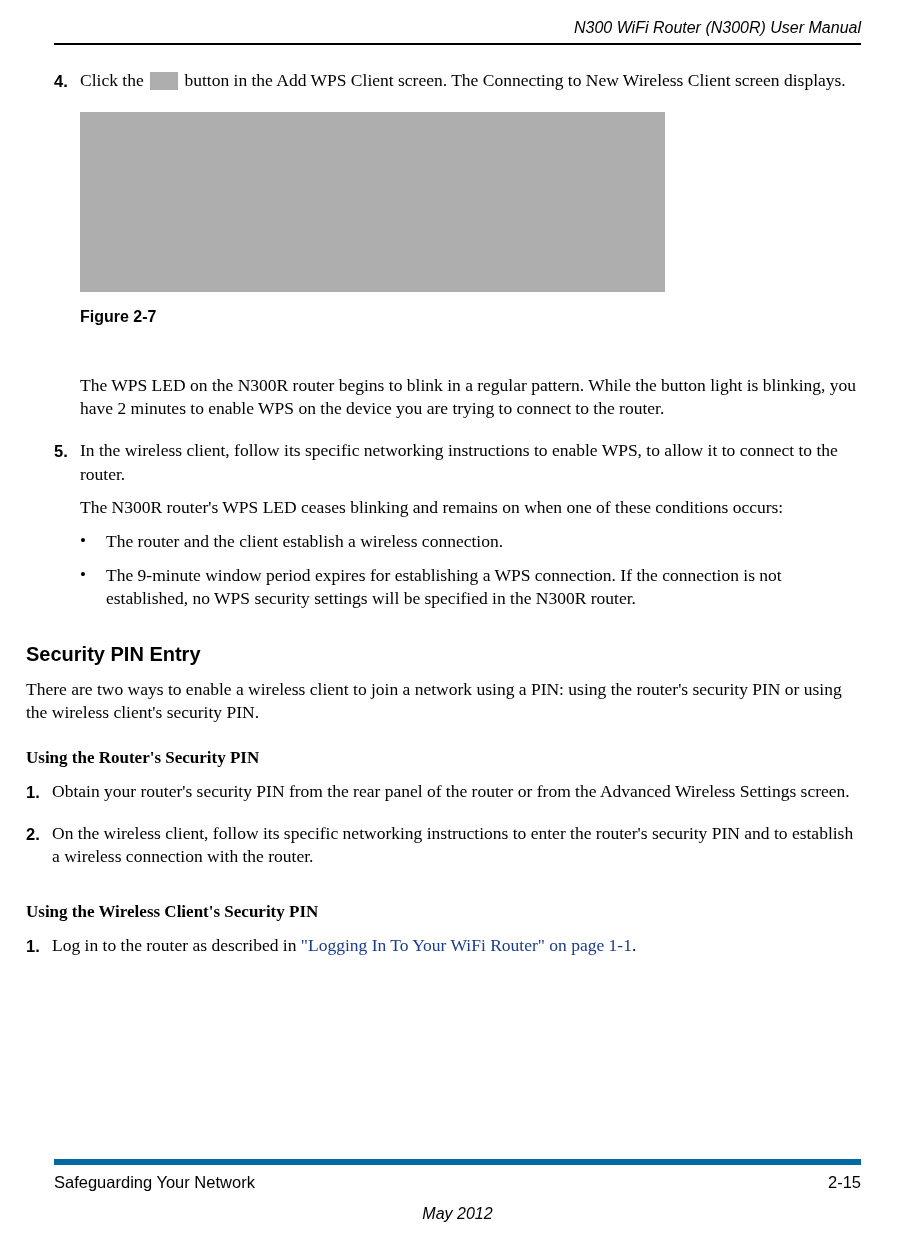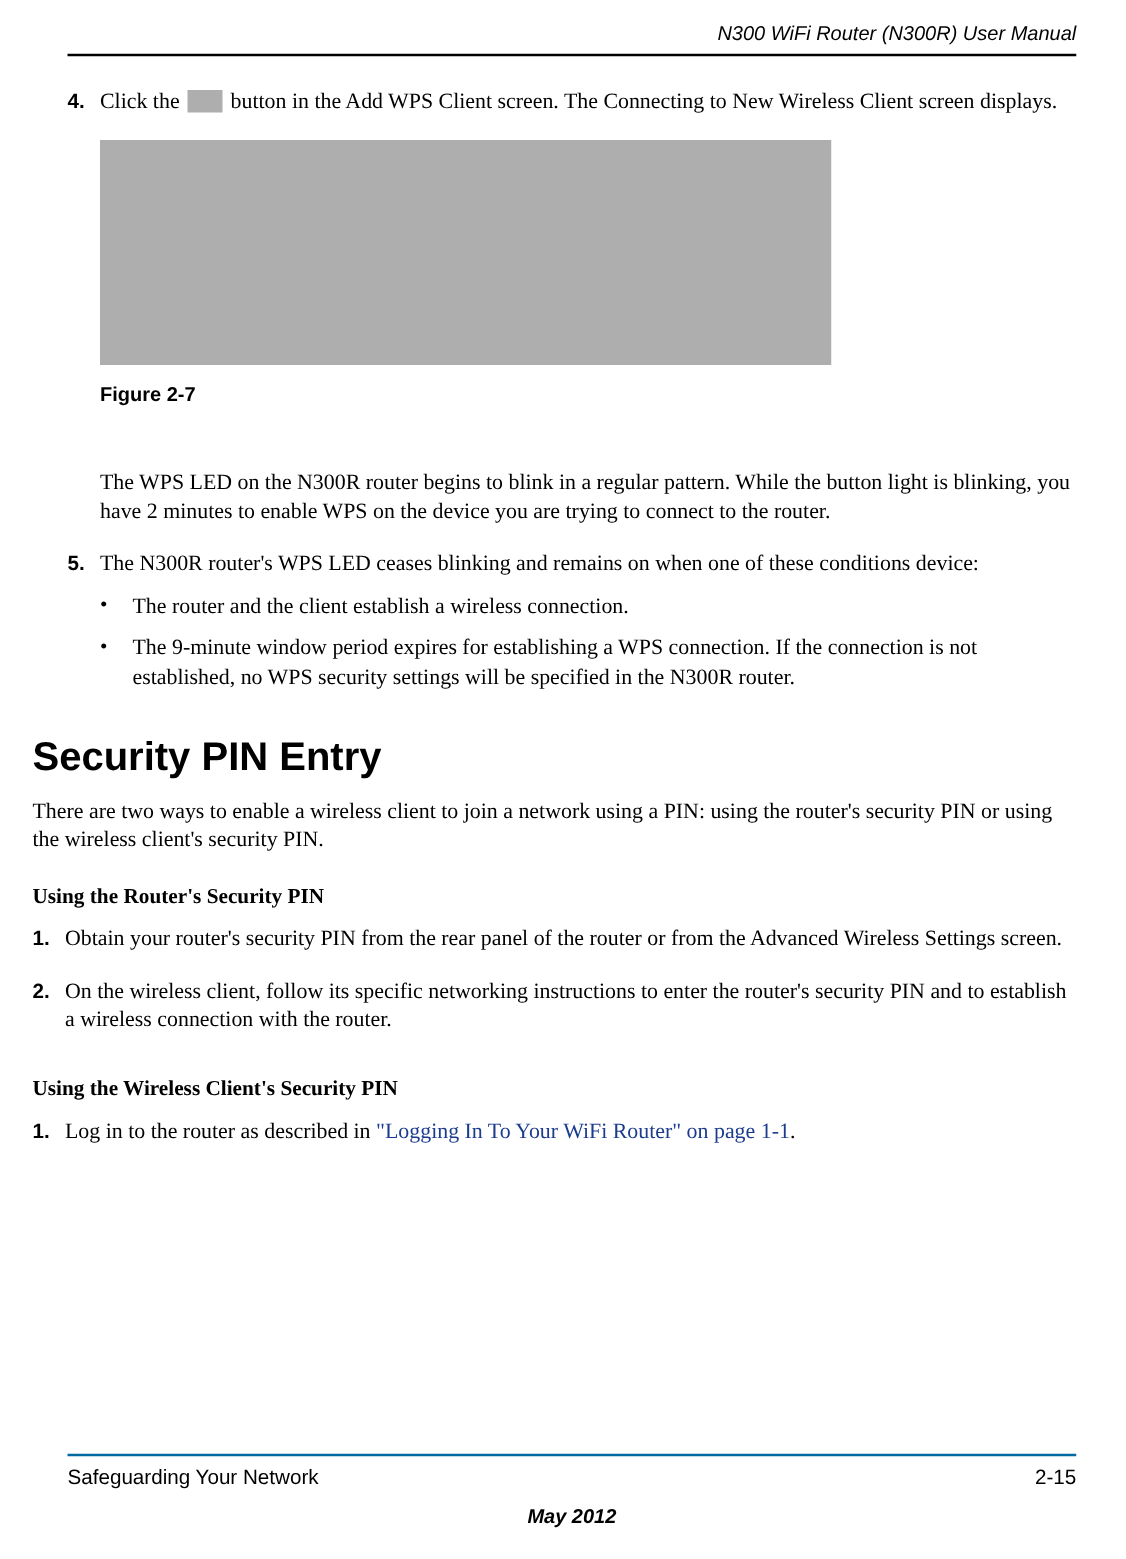--- a/index.html
+++ b/index.html
@@ -74,53 +74,52 @@
   .bullet-mark {
     flex: 0 0 26px;
     font-size: 17px;
   }
   .bullet-body {
     flex: 1;
   }
   h2.section {
     font-family: Arial, Helvetica, sans-serif;
     font-weight: bold;
-    font-size: 32px;
+    font-size: 20px;
     margin: 22px 0 10px -28px;
   }
   h3.subsection {
     font-family: Liberation Serif, serif;
     font-weight: bold;
     font-size: 17px;
     margin: 22px 0 10px -28px;
   }
   .link {
     color: #1b3c8e;
   }
   .footer {
     position: absolute;
     left: 54px;
     right: 40px;
     bottom: 22px;
   }
   .footer-line {
-    border-top: 2px solid #0369a1;
+    border-top: 6px solid #0369a1;
     padding-top: 6px;
     display: flex;
     justify-content: space-between;
     font-family: Arial, Helvetica, sans-serif;
     font-size: 16.5px;
   }
   .footer-date {
     text-align: center;
     font-family: Arial, Helvetica, sans-serif;
     font-style: italic;
     font-size: 16px;
     margin-top: 10px;
-    font-weight: bold;
   }
 </style>
 </head>
 <body>
 
 <div class="page">
 
   <div class="header">
     <span>N300 WiFi Router (N300R) User Manual</span>
   </div>
@@ -135,21 +134,22 @@
         </div>
         <div class="screenshot-placeholder"></div>
         <div class="fig-caption">Figure 2-7</div>
         <div class="para">The WPS LED on the N300R router begins to blink in a regular pattern. While the button light is blinking, you have 2 minutes to enable WPS on the device you are trying to connect to the router.</div>
       </div>
     </div>
 
     <div class="ol-item">
       <div class="ol-num">5.</div>
       <div class="ol-body">
-        <div class="para">The N300R router's WPS LED ceases blinking and remains on when one of these conditions device:</div>
+        <div class="para">In the wireless client, follow its specific networking instructions to enable WPS, to allow it to connect to the router.</div>
+        <div class="para">The N300R router's WPS LED ceases blinking and remains on when one of these conditions occurs:</div>
 
         <div class="bullet-row">
           <div class="bullet-mark">•</div>
           <div class="bullet-body">The router and the client establish a wireless connection.</div>
         </div>
         <div class="bullet-row">
           <div class="bullet-mark">•</div>
           <div class="bullet-body">The 9-minute window period expires for establishing a WPS connection. If the connection is not established, no WPS security settings will be specified in the N300R router.</div>
         </div>
       </div>

